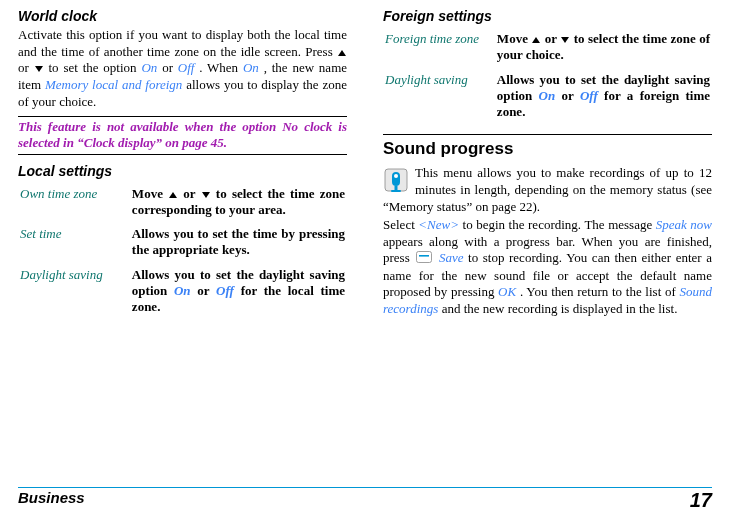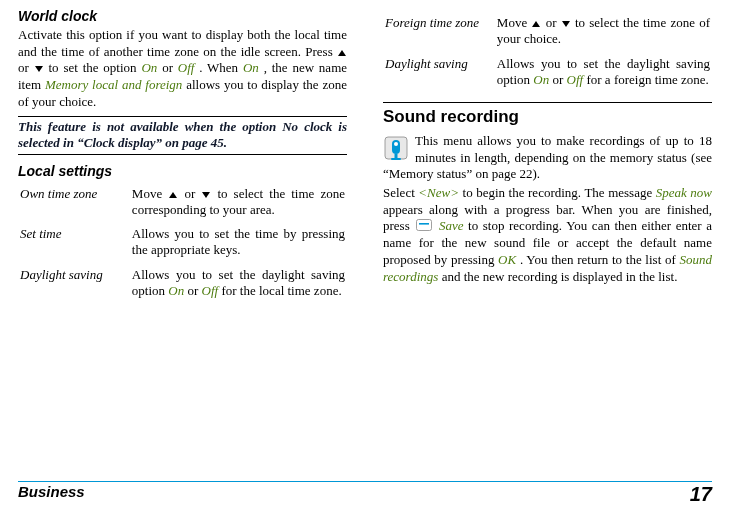--- a/index.html
+++ b/index.html
@@ -28,36 +28,36 @@
       font-weight: bold;
       font-size: 14px;
       margin-bottom: 3px;
       font-family: Arial, sans-serif;
     }
     .body-text {
       text-align: justify;
       line-height: 1.28;
       margin-bottom: 6px;
     }
-    .accent { color: #4d7c0f; }
+    .accent { color: #3b82f6; }
     .callout {
       border-top: 1px solid #000;
       border-bottom: 1px solid #000;
       padding: 2px 0;
       margin: 5px 0 8px 0;
       font-style: italic;
       font-weight: bold;
-      color: #0f172a;
+      color: #a21caf;
       text-align: justify;
       line-height: 1.25;
     }
     .tbl { width: 100%; border-collapse: collapse; margin-top: 3px; }
     .tbl td { vertical-align: top; padding: 4px 2px; line-height: 1.25; }
-    .tbl td.k { color: #000000; font-style: italic; width: 34%; white-space: nowrap; padding-right: 6px; }
-    .tbl td.v { text-align: justify; }
+    .tbl td.k { color: #0f766e; font-style: italic; width: 34%; white-space: nowrap; padding-right: 6px; }
+    .tbl td.v { text-align: justify; font-weight: bold; }
     .arrow-up, .arrow-down {
       display: inline-block;
       width: 0; height: 0;
       vertical-align: middle;
       margin: 0 1px;
     }
     .arrow-up { border-left: 4px solid transparent; border-right: 4px solid transparent; border-bottom: 6px solid #000; }
     .arrow-down { border-left: 4px solid transparent; border-right: 4px solid transparent; border-top: 6px solid #000; }
     .divider { border: none; border-top: 1.5px solid #000; margin: 10px 0 4px 0; }
     .h2 {
@@ -74,21 +74,21 @@
       display: block;
     }
     .clear { clear: both; }
     .key-icon {
       display: inline-block;
       vertical-align: middle;
       margin: 0 2px;
     }
     .footer {
       position: absolute;
-      left: 18px; right: 18px; bottom: 22px;
+      left: 18px; right: 18px; bottom: 16px;
     }
     .footer-line { border: none; border-top: 1.5px solid #0097d6; margin-bottom: 1px; }
     .footer-row { display: flex; justify-content: space-between; font-family: Arial, sans-serif; }
     .footer-left { font-style: italic; font-weight: bold; font-size: 15px; }
     .footer-right { font-style: italic; font-weight: bold; font-size: 20px; }
   </style>
 </head>
 <body>
 
 <div class="columns">
@@ -145,20 +145,21 @@
           <span> for the local time zone.</span>
         </td>
       </tr>
     </tbody>
       </table>
 
   </div>
 
   <div class="col">
 
+    <div class="section-head">Foreign settings</div>
 
     <table class="tbl">
       <tbody>
           <tr>
         <td class="k">Foreign time zone</td>
         <td class="v">
           <span>Move </span>
           <span class="arrow-up"></span>
           <span> or </span>
           <span class="arrow-down"></span>
@@ -174,33 +175,33 @@
           <span class="accent" style="font-style:italic">Off</span>
           <span> for a foreign time zone.</span>
         </td>
       </tr>
     </tbody>
       </table>
 
 
     <hr class="divider">
 
-    <div class="h2">Sound recording</div>
+    <div class="h2">Sound progress</div>
 
     <div>
       <span class="icon-wrap">
         <svg class="mic-icon" width="26" height="30" viewBox="0 0 26 30">
           <rect x="2" y="2" width="22" height="22" rx="3" fill="#e8e8e8" stroke="#888" stroke-width="0.8"></rect>
           <rect x="9" y="5" width="8" height="14" rx="4" fill="#0097d6"></rect>
           <circle cx="13" cy="9" r="2" fill="#fff"></circle>
           <rect x="11.5" y="19" width="3" height="4" fill="#0097d6"></rect>
           <rect x="8" y="23" width="10" height="2" rx="1" fill="#0097d6"></rect>
         </svg>
       </span>
-      <p class="body-text" style="margin-bottom:2px">This menu allows you to make recordings of up to 18 minutes in length, depending on the memory status (see “Memory status” on page 22).</p>
+      <p class="body-text" style="margin-bottom:2px">This menu allows you to make recordings of up to 12 minutes in length, depending on the memory status (see “Memory status” on page 22).</p>
       <div class="clear"></div>
       <p class="body-text">
         <span>Select </span>
         <span class="accent" style="font-style:italic">&lt;New&gt;</span>
         <span> to begin the recording. The message </span>
         <span class="accent" style="font-style:italic">Speak now</span>
         <span> appears along with a progress bar. When you are finished, press </span>
         <span class="key-icon">
           <svg width="16" height="12" viewBox="0 0 16 12">
               <rect x="0.5" y="0.5" width="15" height="11" rx="2" fill="#fff" stroke="#888" stroke-width="0.8"></rect>

